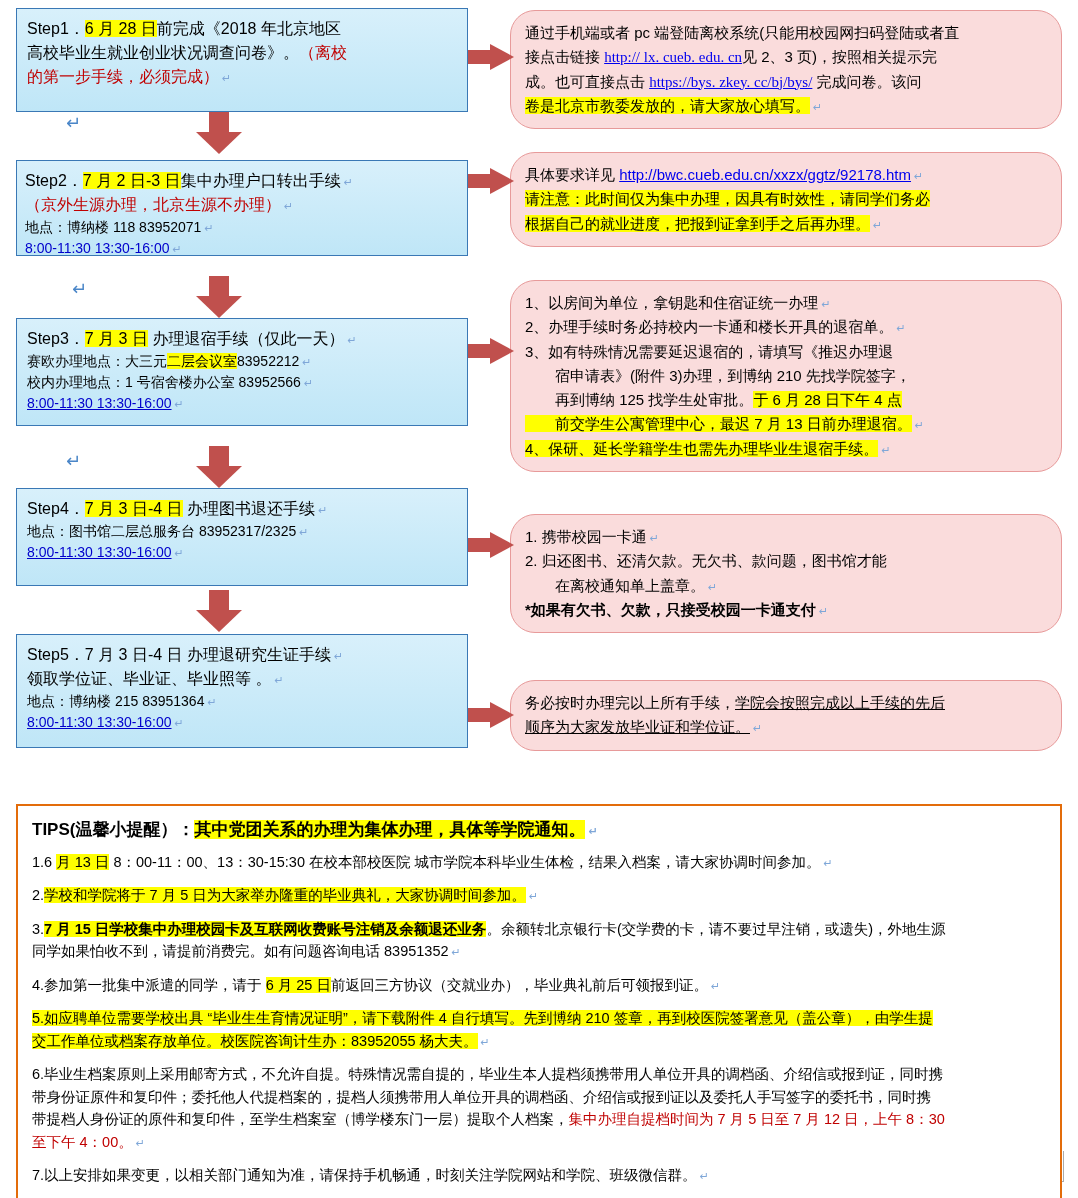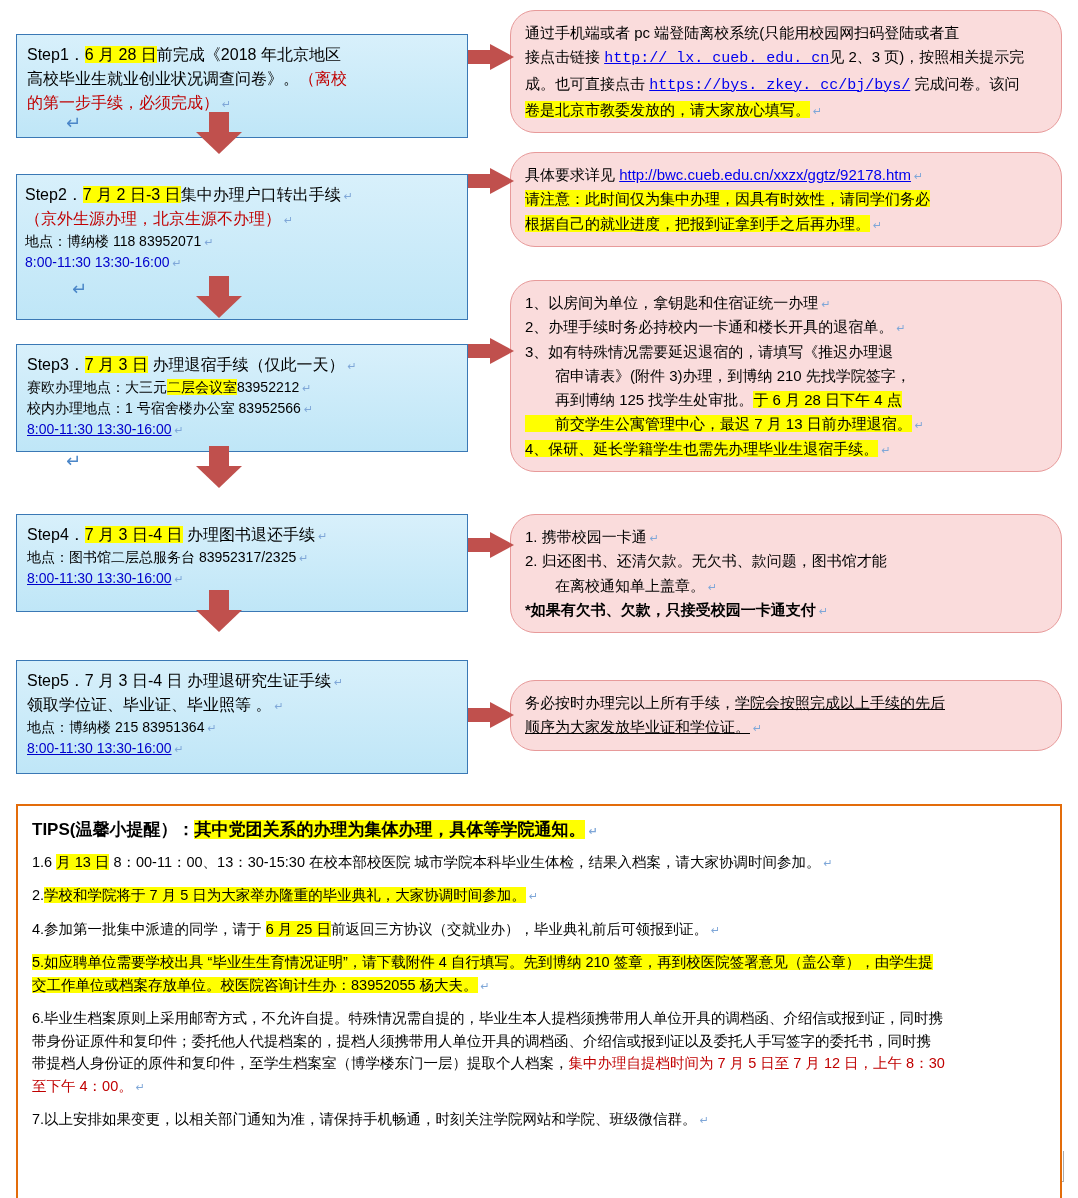--- a/index.html
+++ b/index.html
@@ -17,33 +17,32 @@
   
   .step{
     position:absolute;
     left:16px;
     width:452px;
     box-sizing:border-box;
     border:1px solid #3a78b5;
     background:linear-gradient(#d8f0fb,#bfe6f7);
     padding:8px 10px 6px 10px;
     line-height:1.5;
-    margin-top:26px;
   }
   .step .ln{white-space:nowrap;}
   .step .big{font-size:16px;}
   .step .sm{font-size:14px;}
 
   
   .hl{background:#ffff00;}
   .red{color:#c00000;}
   .blue{color:#0000cc;}
   .ul{text-decoration:underline;}
   .link{color:#0000ee;text-decoration:underline;}
-  .mono{font-family:Liberation Mono, monospace;}
+  .mono{font-family:Liberation Serif, serif;}
   .pilc{color:#7fa7d8;font-size:11px;}
 
   
   .note{
     position:absolute;
     left:510px;
     width:552px;
     box-sizing:border-box;
     border:1px solid #e79a9a;
     background:#fadcdc;
@@ -79,21 +78,21 @@
 </head>
 <body>
 
 <div class="wrap">
 
   <div class="step" id="step1" style="top:8px;height:104px;">
       <div class="ln"><span class="big">Step1．</span><span class="big hl">6 月 28 日</span><span class="big">前完成《2018 年北京地区</span></div>
       <div class="ln"><span class="big">高校毕业生就业创业状况调查问卷》。</span><span class="big red">（离校</span></div>
       <div class="ln"><span class="big red">的第一步手续，必须完成）</span><span class="pilc"> ↵</span></div>
     </div>
-  <div class="step" id="step2" style="top:148px;height:146px;padding-left:8px;">
+  <div class="step" id="step2" style="top:160px;height:96px;padding-left:8px;">
       <div class="ln"><span class="big">Step2．</span><span class="big hl">7 月 2 日-3 日</span><span class="big">集中办理户口转出手续</span><span class="pilc"> ↵</span></div>
       <div class="ln"><span class="big red">（京外生源办理，北京生源不办理）</span><span class="pilc"> ↵</span></div>
       <div class="ln sm"><span class="sm">地点：博纳楼 118  83952071</span><span class="pilc"> ↵</span></div>
       <div class="ln sm"><span class="sm blue">8:00-11:30   13:30-16:00</span><span class="pilc"> ↵</span></div>
     </div>
   <div class="step" id="step3" style="top:318px;height:108px;">
       <div class="ln"><span class="big">Step3．</span><span class="big hl">7 月 3 日</span><span class="big"> 办理退宿手续（仅此一天）</span><span class="pilc"> ↵</span></div>
       <div class="ln sm"><span class="sm">赛欧办理地点：大三元</span><span class="sm hl">二层会议室</span><span class="sm">83952212</span><span class="pilc"> ↵</span></div>
       <div class="ln sm"><span class="sm">校内办理地点：1 号宿舍楼办公室  83952566</span><span class="pilc"> ↵</span></div>
       <div class="ln sm"><span class="sm blue ul">8:00-11:30   13:30-16:00</span><span class="pilc"> ↵</span></div>
@@ -185,20 +184,21 @@
 
   <div style="position:absolute;right:14px;bottom:16px;width:30px;height:30px;border-right:1px solid #aaa;border-bottom:1px solid #aaa;"></div>
 
   <div class="tips">
     <h3>
       <span>TIPS(温馨小提醒）：</span><span class="hl">其中党团关系的办理为集体办理，具体等学院通知。</span><span class="pilc"> ↵</span>
     </h3>
     <div id="tips-body">
         <p><span>1.6 </span><span class="hl">月 13 日</span><span> 8：00-11：00、13：30-15:30 在校本部校医院 城市学院本科毕业生体检，结果入档案，请大家协调时间参加。</span><span class="pilc"> ↵</span></p>
         <p><span>2.</span><span class="hl">学校和学院将于 7 月 5 日为大家举办隆重的毕业典礼，大家协调时间参加。</span><span class="pilc"> ↵</span></p>
+        <p><span>3.</span><span class="hl tipbold">7 月 15 日学校集中办理校园卡及互联网收费账号注销及余额退还业务</span><span>。余额转北京银行卡(交学费的卡，请不要过早注销，或遗失)，外地生源</span><br><span>同学如果怕收不到，请提前消费完。如有问题咨询电话 83951352</span><span class="pilc"> ↵</span></p>
         <p><span>4.参加第一批集中派遣的同学，请于 </span><span class="hl">6 月 25 日</span><span>前返回三方协议（交就业办），毕业典礼前后可领报到证。</span><span class="pilc"> ↵</span></p>
         <p><span class="hl">5.如应聘单位需要学校出具 “毕业生生育情况证明”，请下载附件 4 自行填写。先到博纳 210 签章，再到校医院签署意见（盖公章），由学生提</span><br><span class="hl">交工作单位或档案存放单位。校医院咨询计生办：83952055 杨大夫。</span><span class="pilc"> ↵</span></p>
         <p><span>6.毕业生档案原则上采用邮寄方式，不允许自提。特殊情况需自提的，毕业生本人提档须携带用人单位开具的调档函、介绍信或报到证，同时携</span><br><span>带身份证原件和复印件；委托他人代提档案的，提档人须携带用人单位开具的调档函、介绍信或报到证以及委托人手写签字的委托书，同时携</span><br><span>带提档人身份证的原件和复印件，至学生档案室（博学楼东门一层）提取个人档案，</span><span class="red">集中办理自提档时间为 7 月 5 日至 7 月 12 日，上午 8：30</span><br><span class="red">至下午 4：00。</span><span class="pilc"> ↵</span></p>
         <p><span>7.以上安排如果变更，以相关部门通知为准，请保持手机畅通，时刻关注学院网站和学院、班级微信群。</span><span class="pilc"> ↵</span></p>
       </div>
   </div>
 
 </div>
 
 </body></html>

